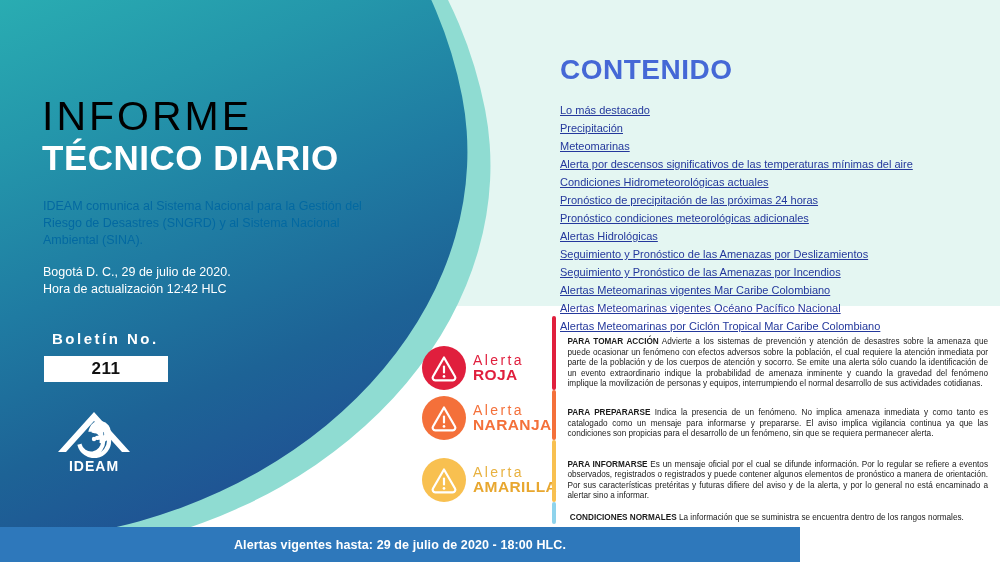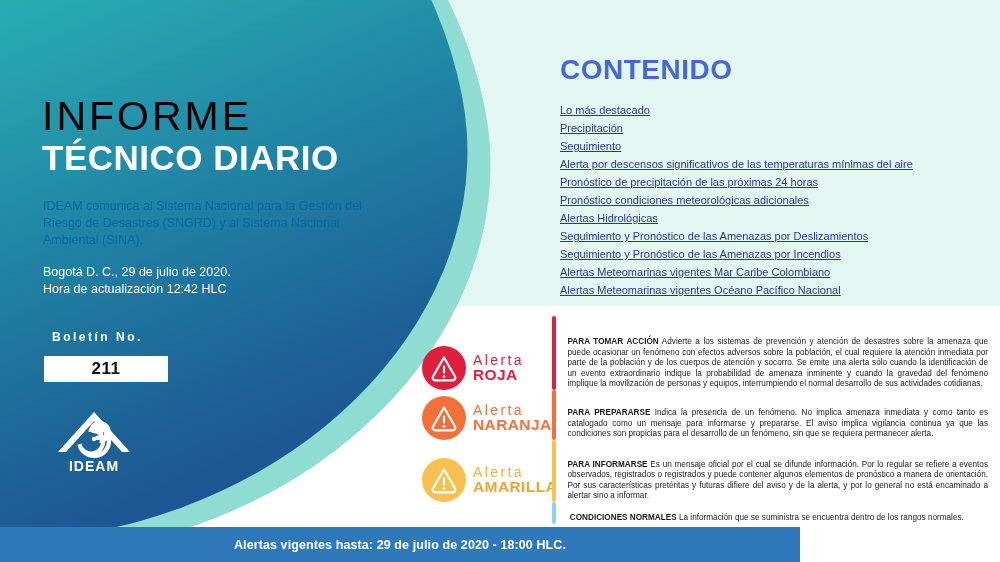--- a/index.html
+++ b/index.html
@@ -57,21 +57,21 @@
   .t-desc{
     position:absolute;left:1px;top:198px;width:330px;
     font-size:12.5px;line-height:17px;color:#0369a1;
   }
   .t-date{
     position:absolute;left:1px;top:264px;width:330px;
     font-size:12.5px;line-height:17px;color:#ffffff;
   }
   .t-boletin{
     position:absolute;left:10px;top:330px;
-    font-size:12px;font-weight:700;letter-spacing:2.5px;color:#ffffff;white-space:nowrap;
+    font-size:15px;font-weight:700;letter-spacing:2.5px;color:#ffffff;white-space:nowrap;
   }
   .boletin-box{
     position:absolute;left:2px;top:356px;width:124px;height:26px;
     background:#ffffff;
     display:flex;align-items:center;justify-content:center;
   }
   .boletin-num{font-size:17px;font-weight:700;color:#111111;letter-spacing:.5px;}
 
   
   .logo{position:absolute;left:44px;top:406px;width:100px;height:70px;z-index:6;}
@@ -180,29 +180,31 @@
       </svg>
     </span>
     <div class="logo-word">IDEAM</div>
   </div>
 
   <div class="contenido">
     <h1 class="contenido-title">CONTENIDO</h1>
     <ul class="toc">
       <li><a href="#">Lo más destacado</a></li>
       <li><a href="#">Precipitación</a></li>
-      <li><a href="#">Seguimiento</a></li>
+      <li><a href="#">Meteomarinas</a></li>
       <li><a href="#">Alerta por descensos significativos de las temperaturas mínimas del aire</a></li>
+      <li><a href="#">Condiciones Hidrometeorológicas actuales</a></li>
       <li><a href="#">Pronóstico de precipitación de las próximas 24 horas</a></li>
       <li><a href="#">Pronóstico condiciones meteorológicas adicionales</a></li>
       <li><a href="#">Alertas Hidrológicas</a></li>
       <li><a href="#">Seguimiento y Pronóstico de las Amenazas por Deslizamientos</a></li>
       <li><a href="#">Seguimiento y Pronóstico de las Amenazas por Incendios</a></li>
       <li><a href="#">Alertas Meteomarinas vigentes Mar Caribe Colombiano</a></li>
       <li><a href="#">Alertas Meteomarinas vigentes Océano Pacífico Nacional</a></li>
+      <li><a href="#">Alertas Meteomarinas por Ciclón Tropical Mar Caribe Colombiano</a></li>
     </ul>
   </div>
 
   <div class="alerts">
 
     <div class="alert-row row-red">
       <div class="badge-col">
         <div class="badge-icon" style="background:#E01F3D">
           <svg width="44" height="44" viewBox="0 0 44 44" aria-hidden="true">
             <path d="M22 11.5 L33 30.5 a2.6 2.6 0 0 1 -2.2 3.9 H13.2 a2.6 2.6 0 0 1 -2.2 -3.9 Z" fill="none" stroke="#ffffff" stroke-width="2.2" stroke-linejoin="round"></path>

